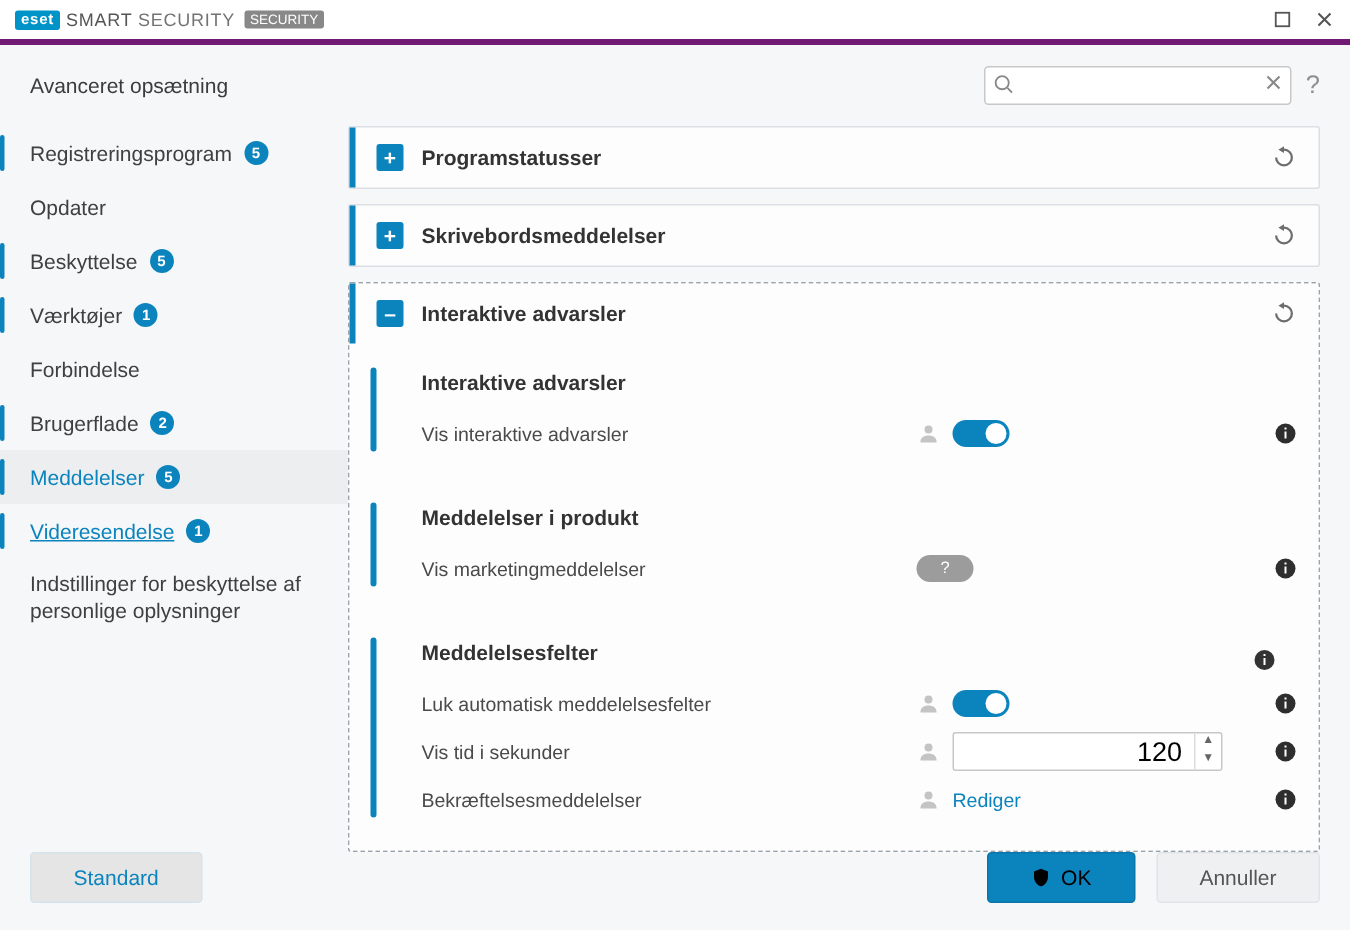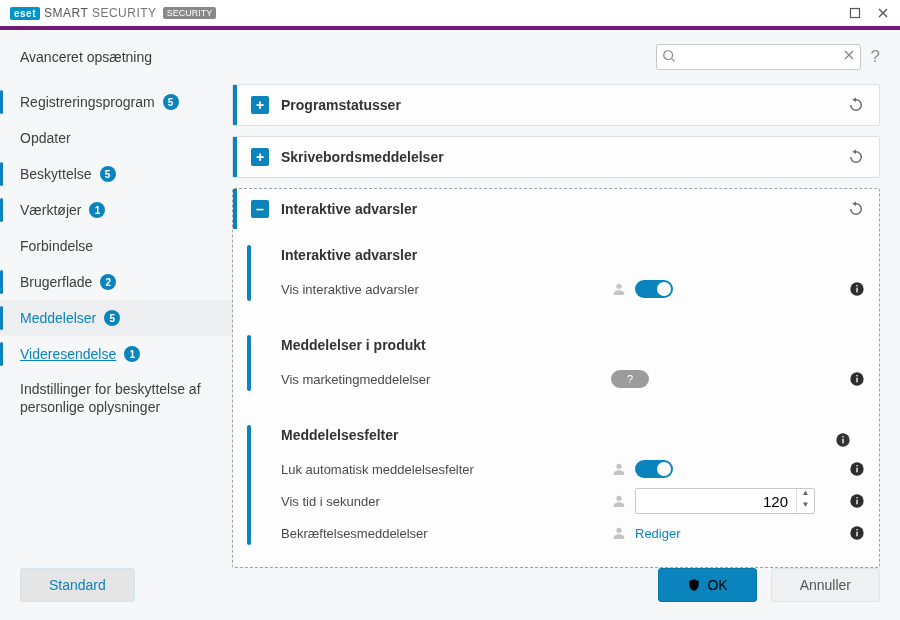--- a/index.html
+++ b/index.html
@@ -44,21 +44,21 @@
   .row .label { flex:0 0 330px; }
   .row .ctrl { display:flex; align-items:center; gap:8px; }
   .row .info { margin-left:auto; color:#2e2e2e; cursor:pointer; }
   .person-icon { color:#c4c4c4; }
   .toggle { width:38px; height:18px; border-radius:9px; position:relative; cursor:pointer; }
   .toggle.on { background:#0b84bd; }
   .toggle .knob { position:absolute; width:14px; height:14px; background:#fff; border-radius:50%; top:2px; }
   .toggle.on .knob { right:2px; }
   .toggle.unknown { background:#9c9c9c; display:flex; align-items:center; justify-content:center; color:#fff; font-size:11px;}
   .spin { display:flex; align-items:center; border:1px solid #c8c8c8; border-radius:2px; height:26px; background:#fff;}
-  .spin input { border:none; width:160px; text-align:right; padding:0 8px; font-size:15px; outline:none;}
+  .spin input { border:none; width:160px; text-align:right; padding:0 8px; font-size:18px; outline:none;}
   .spin .arrows { display:flex; flex-direction:column; border-left:1px solid #dcdcdc; width:18px;}
   .spin .arrows span { height:12px; font-size:8px; line-height:8px; text-align:center; color:#666; cursor:pointer;}
   .link { color:#0b84bd; cursor:pointer; }
   .footer { margin-top:auto; display:flex; align-items:center; padding:14px 20px 18px 20px; gap:14px;}
   .btn { height:34px; padding:0 28px; border-radius:3px; border:1px solid transparent; font-size:14px; cursor:pointer; display:inline-flex; align-items:center; gap:6px;}
   .btn-default { background:#e5e5e5; color:#0b84bd; border-color:#d5e3ec;}
   .btn-primary { background:#0b84bd; color:#000000; font-weight:400; border-color:#0a76a9;}
   .btn-secondary { background:#eef0f2; color:#555; border-color:#e1e4e7;}
   .spacer { flex:1; }
   svg { display:block; }

